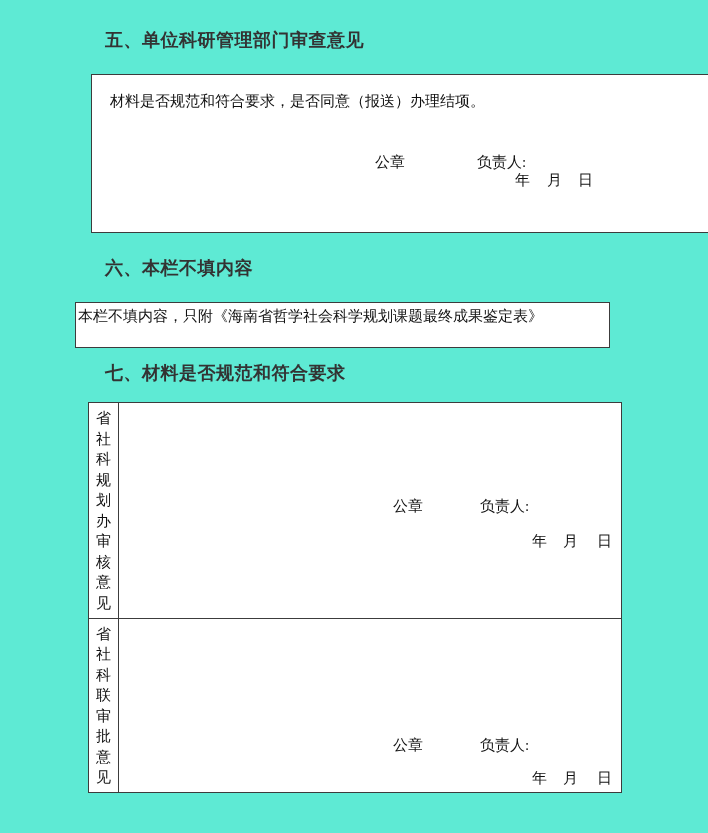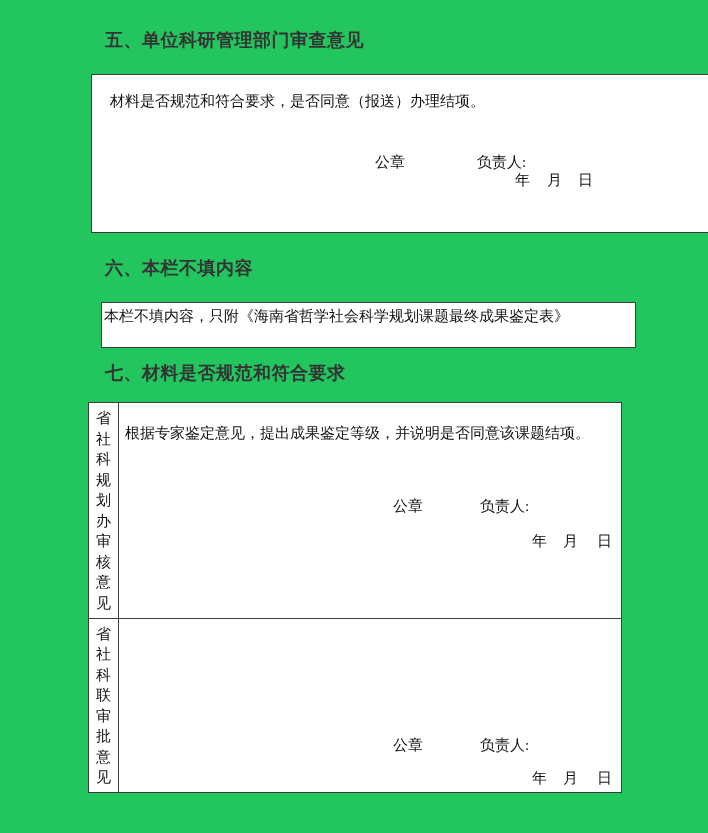--- a/index.html
+++ b/index.html
@@ -1,20 +1,20 @@
 <!DOCTYPE html>
 <html><head>
 <meta charset="utf-8">
 <style>
   html, body { margin: 0; padding: 0; background: #ffffff; }
   .page {
     position: relative;
     width: 708px;
     height: 833px;
-    background: #22c55e;
+    background: #5eead4;
     font-family: "Liberation Serif", "DejaVu Serif", serif;
     color: #1a1a1a;
     overflow: hidden;
   }
   .sec-title {
     position: absolute;
     margin: 0;
     font-family: "Liberation Sans", "DejaVu Sans", sans-serif;
     font-size: 18px;
     font-weight: bold;
@@ -79,41 +79,40 @@
     <span class="txt" style="left:18px; top:16px;">材料是否规范和符合要求，是否同意（报送）办理结项。</span>
     <span class="txt" style="left:283px; top:77px;">公章</span>
     <span class="txt" style="left:385px; top:77px;">负责人:</span>
     <span class="txt" style="left:423px; top:95px;">年</span>
     <span class="txt" style="left:455px; top:95px;">月</span>
     <span class="txt" style="left:486px; top:95px;">日</span>
   </div>
 
   <h2 class="sec-title" style="left:105px; top:256px;">六、本栏不填内容</h2>
 
-  <div class="box" style="left:101px; top:302px; width:535px; height:46px;">
+  <div class="box" style="left:75px; top:302px; width:535px; height:46px;">
     <span class="txt" style="left:2px; top:3px;">本栏不填内容，只附《海南省哲学社会科学规划课题最终成果鉴定表》</span>
   </div>
 
   <h2 class="sec-title" style="left:105px; top:361px;">七、材料是否规范和符合要求</h2>
 
   <div class="table">
 
     <div class="trow trow-1">
       <div class="vhead">省
 社
 科
 规
 划
 办
 审
 核
 意
 见</div>
       <div class="cell">
-        <span class="txt" style="left:5px; top:20px;">根据专家鉴定意见，提出成果鉴定等级，并说明是否同意该课题结项。</span>
         <span class="txt" style="left:273px; top:93px;">公章</span>
         <span class="txt" style="left:360px; top:93px;">负责人:</span>
         <span class="txt" style="left:412px; top:128px;">年</span>
         <span class="txt" style="left:443px; top:128px;">月</span>
         <span class="txt" style="left:477px; top:128px;">日</span>
       </div>
     </div>
 
     <div class="trow trow-2">
       <div class="vhead">省

